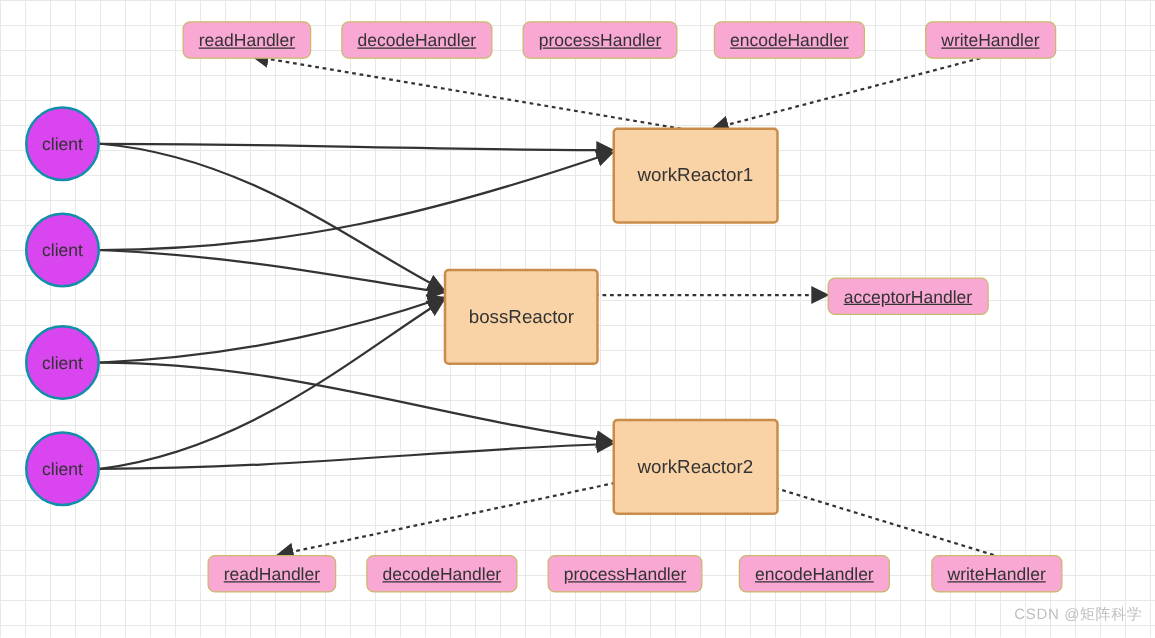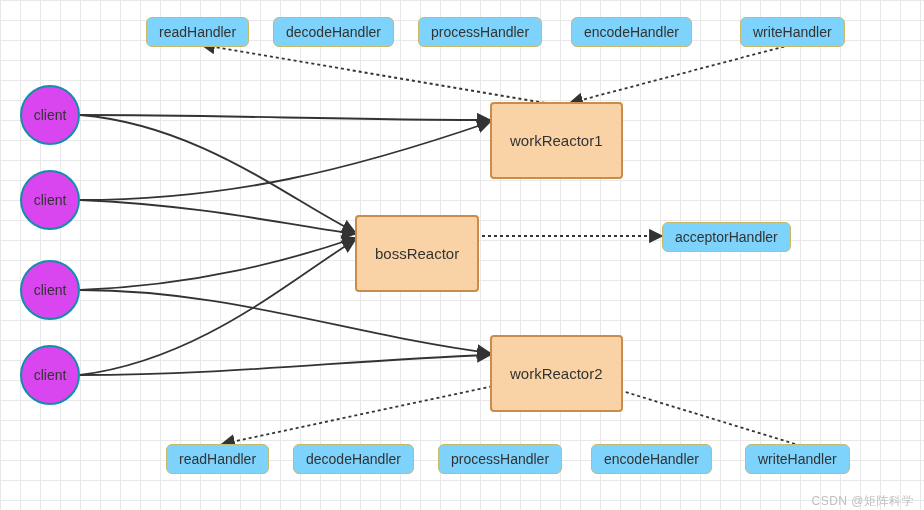--- a/index.html
+++ b/index.html
@@ -29,44 +29,45 @@
     color: #333;
   }
   .client {
     width: 60px;
     height: 60px;
     border-radius: 50%;
     background: #d946ef;
     border: 2px solid #0f8fa8;
   }
   .handler {
-    background: #7dd3fc;
+    background: #f9a8d4;
     border: 1.5px solid #c9b96a;
     border-radius: 6px;
     padding: 6px 12px;
     white-space: nowrap;
+    text-decoration: underline;
   }
   .reactor {
     background: #f9d3a6;
     border: 2px solid #c98c4a;
     border-radius: 4px;
     padding: 28px 18px;
     font-size: 15px;
   }
   svg.edges {
     position: absolute;
     inset: 0;
     width: 924px;
     height: 510px;
     pointer-events: none;
   }
   .watermark {
     position: absolute;
     right: 10px;
-    bottom: 0;
+    bottom: 10px;
     font-size: 12px;
     color: #bfbfbf;
     letter-spacing: 0.5px;
   }
 </style>
 </head>
 <body>
 
 <div class="grid"></div>
 

